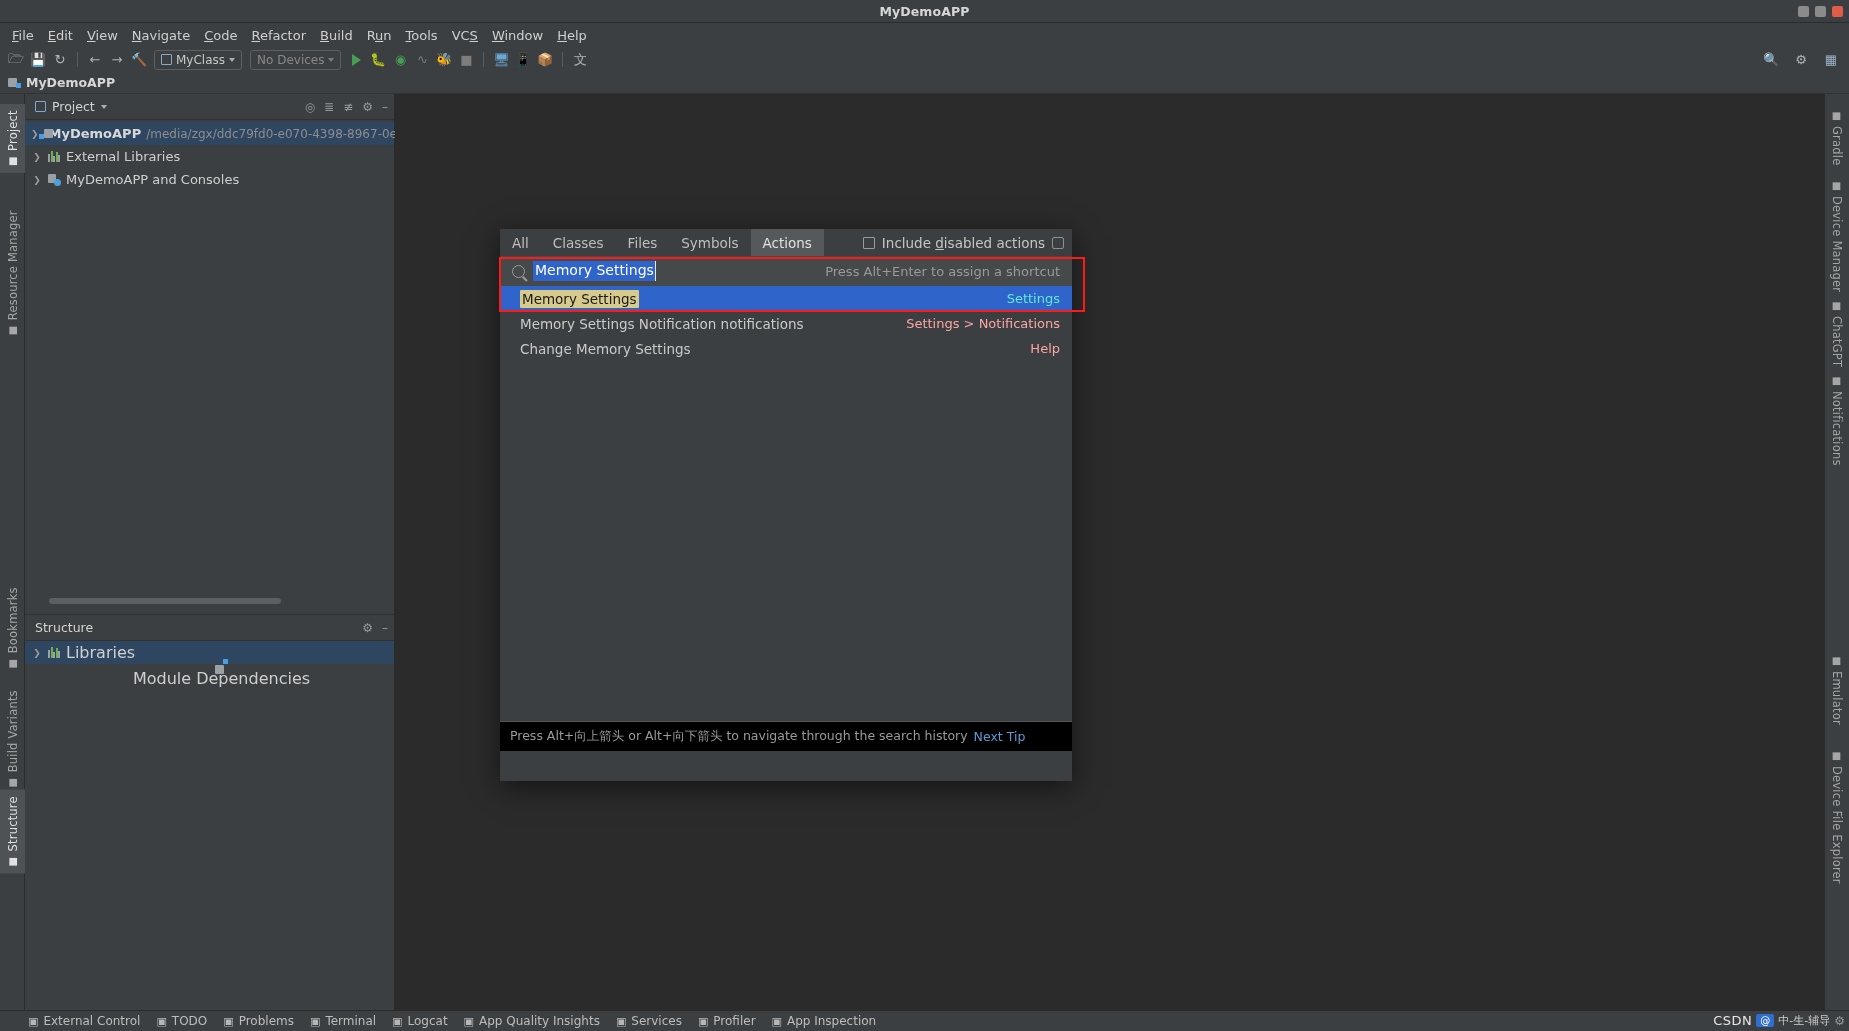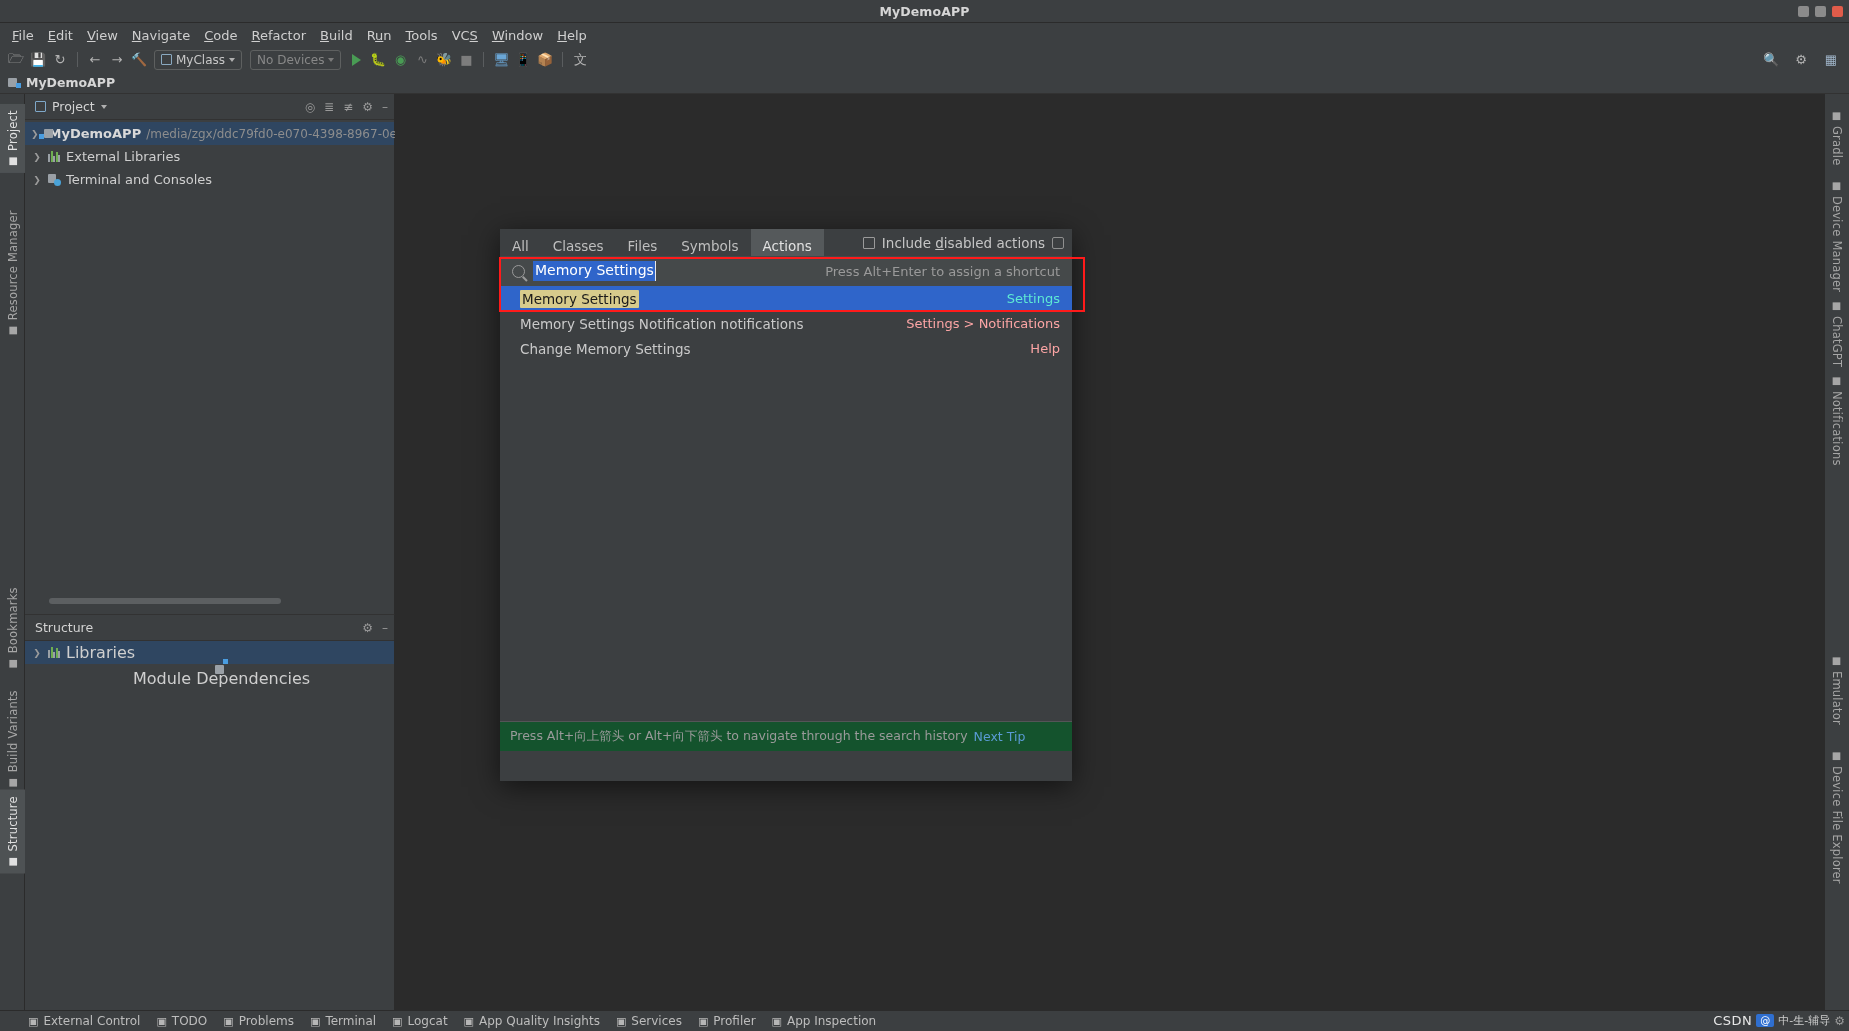--- a/index.html
+++ b/index.html
@@ -139,21 +139,21 @@
   
   #se-dialog {
     position: absolute; left: 500px; top: 229px; width: 572px; height: 552px;
     background: #3c3f41; box-shadow: 0 6px 26px rgba(0,0,0,.55);
   }
   #se-tabs {
     height: 27px; background: #3c3f41; display: flex; align-items: stretch;
     position: relative;
   }
   .se-tab {
-    display: flex; align-items: center; padding: 17px 12px; color: #bfbfbf; font-size: 13.5px;
+    display: flex; align-items: center; padding: 10px 12px; color: #bfbfbf; font-size: 13.5px;
   }
   .se-tab.active { background: #55595b; color: #e2e2e2; }
   #se-incl {
     margin-left: auto; display: flex; align-items: center; gap: 7px; padding-right: 8px; color: #c6c6c6; font-size: 13.5px;
   }
   .cbox { width: 12px; height: 12px; border: 1px solid #9a9a9a; background: transparent; border-radius: 1px; }
   .pin-ic { width: 12px; height: 12px; border: 1.5px solid #8f8f8f; border-radius: 2px; }
   .u { text-decoration: underline; }
 
   #se-searchrow {
@@ -179,21 +179,21 @@
     height: 25px; display: flex; align-items: center; padding: 0 12px 0 20px;
     color: #cacaca; font-size: 13.5px;
   }
   .se-row.sel { background: #2f65ca; color: #ffffff; }
   .se-row .se-label { white-space: nowrap; }
   .se-row .se-loc { margin-left: auto; color: #fca5a5; font-size: 13px; }
   .se-row.sel .se-loc { color: #5eead4; }
   .hl { background: #d7cb8c; color: #1a1a1a; padding: 1px 2px; border-radius: 1px; }
 
   #se-footer {
-    height: 30px; background: #14532d; border-top: 1px solid #535557;
+    height: 30px; background: #000000; border-top: 1px solid #535557;
     display: flex; align-items: center; padding-left: 10px; gap: 6px;
     color: #9a9a9a; font-size: 12.5px;
   }
   #se-footer .nexttip { color: #5a9bd5; }
 
   
   #red-box {
     position: absolute; left: 499px; top: 257px; width: 586px; height: 55px;
     border: 2.5px solid #ff1a1a; pointer-events: none; z-index: 30;
   }
@@ -357,21 +357,21 @@
           <span style="background: rgb(111, 174, 82); left: 2.5px; height: 11px;"></span>
           <span style="background: rgb(154, 160, 166); left: 5px; height: 6px;"></span>
           <span style="background: rgb(111, 174, 82); left: 7.5px; height: 10px;"></span>
           <span style="background: rgb(154, 160, 166); left: 10px; height: 7px;"></span>
         </span>
         <span class="tree-label">External Libraries</span>
       </div>
       <div class="tree-row">
         <span class="arrow">❯</span>
         <span class="ic-scratch"></span>
-        <span class="tree-label">Terminal and Consoles</span>
+        <span class="tree-label">MyDemoAPP and Consoles</span>
       </div>
     </div>
   <div id="proj-hscroll"></div>
 </div>
 
 <div id="structure-panel">
   <div id="structure-header">
     <span class="stitle">Structure</span>
     <span class="hdr-actions">
       <span class="hdr-ic">⚙</span>

